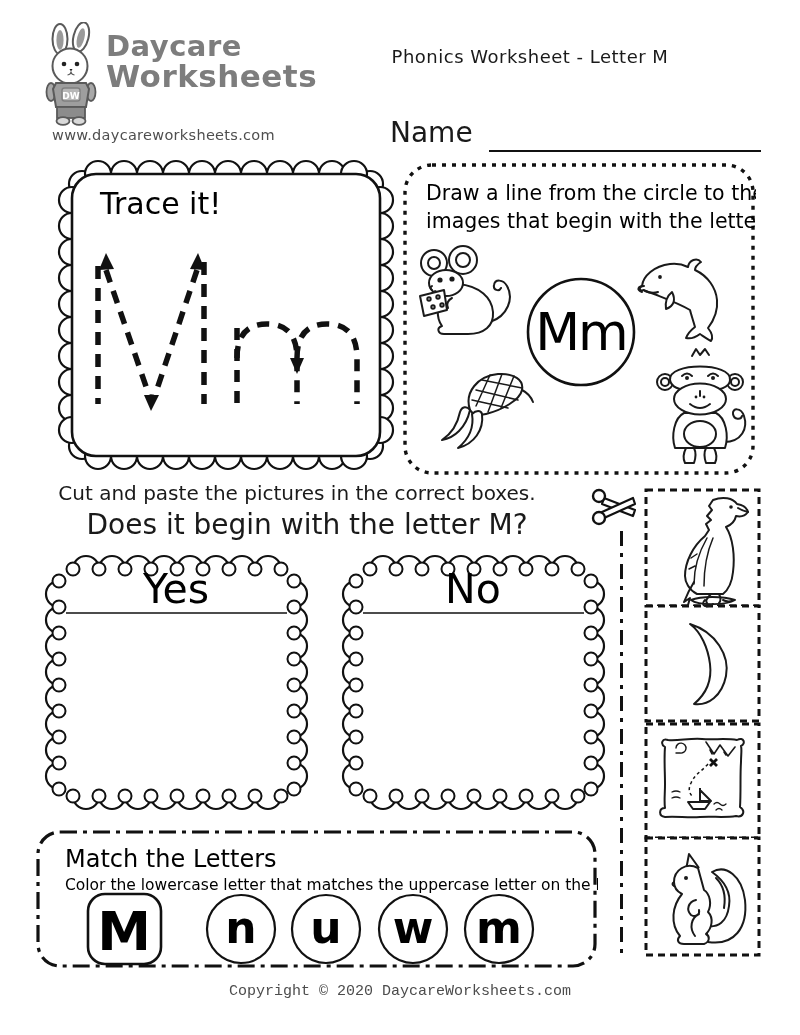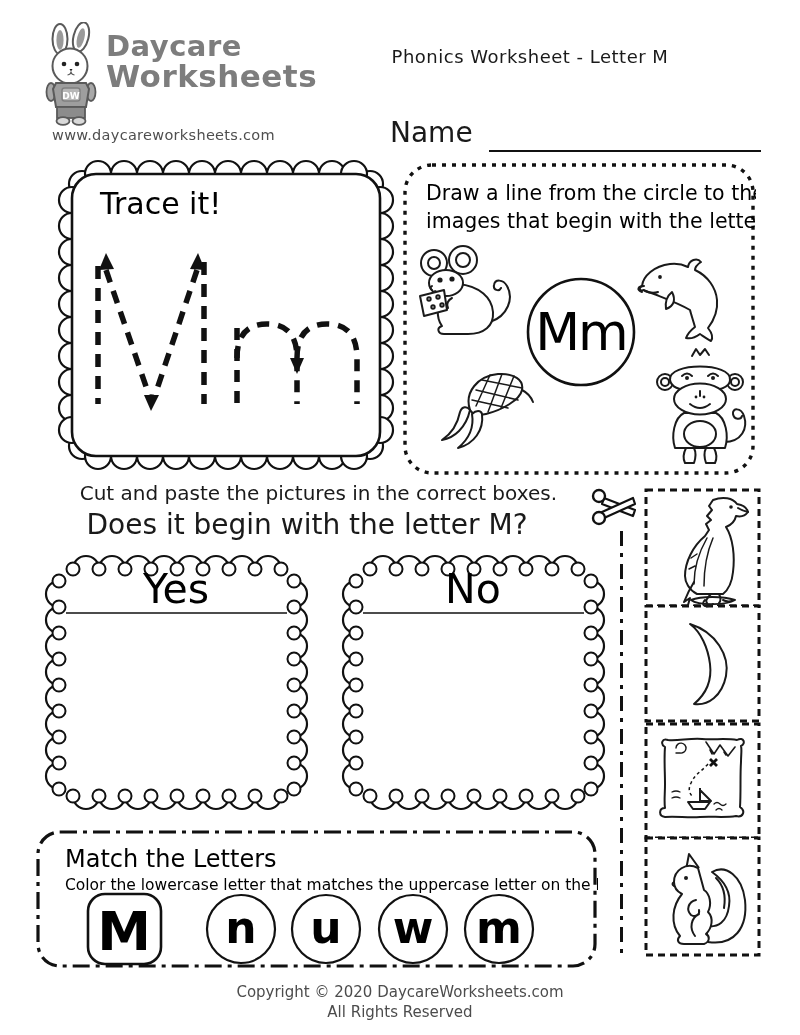--- a/index.html
+++ b/index.html
@@ -196,21 +196,21 @@
         <circle cx="59" cy="32" r="2" fill="#1a1a1a"></circle>
       <path class="ink" d="M46,45 L46,50 M36,58 Q46,66 56,58"></path>
       <circle cx="42" cy="51" r="1.4" fill="#1a1a1a"></circle>
         <circle cx="50" cy="51" r="1.4" fill="#1a1a1a"></circle>
       <ellipse class="inkw" cx="46" cy="88" rx="16" ry="13"></ellipse>
       <path class="inkw" d="M32,102 C29,108 29,113 31,117 L40,117 C42,111 42,106 40,102 Z"></path>
       <path class="inkw" d="M60,102 C63,108 63,113 61,117 L52,117 C50,111 50,106 52,102 Z"></path>
     </g>
   </svg>
 
-  <div class="abs mid-head cut-instr" style="left:37px;top:481px;width:520px;text-align:right;">Cut and paste the pictures in the correct boxes.</div>
+  <div class="abs mid-head cut-instr" style="left:37px;top:481px;width:520px;">Cut and paste the pictures in the correct boxes.</div>
   <div class="abs mid-head question" style="left:37px;top:508px;width:540px;">Does it begin with the letter M?</div>
 
   <svg class="abs" style="left:35px;top:545px;" width="283" height="275" viewBox="0 0 283 275">
     <g stroke="#111" stroke-width="2.2" fill="none">
       <path d="M38,24 a13,13 0 0 1 26,0 a13,13 0 0 1 26,0 a13,13 0 0 1 26,0 a13,13 0 0 1 26,0 a13,13 0 0 1 26,0 a13,13 0 0 1 26,0 a13,13 0 0 1 26,0 a13,13 0 0 1 26,0"></path>
       <path d="M38,251 a13,13 0 0 0 26,0 a13,13 0 0 0 26,0 a13,13 0 0 0 26,0 a13,13 0 0 0 26,0 a13,13 0 0 0 26,0 a13,13 0 0 0 26,0 a13,13 0 0 0 26,0 a13,13 0 0 0 26,0"></path>
       <path d="M24,36 a13,13 0 0 0 0,26 a13,13 0 0 0 0,26 a13,13 0 0 0 0,26 a13,13 0 0 0 0,26 a13,13 0 0 0 0,26 a13,13 0 0 0 0,26 a13,13 0 0 0 0,26 a13,13 0 0 0 0,26"></path>
       <path d="M259,36 a13,13 0 0 1 0,26 a13,13 0 0 1 0,26 a13,13 0 0 1 0,26 a13,13 0 0 1 0,26 a13,13 0 0 1 0,26 a13,13 0 0 1 0,26 a13,13 0 0 1 0,26 a13,13 0 0 1 0,26"></path>
     </g>
     <g stroke="#111" stroke-width="2" fill="#fff">
@@ -364,18 +364,17 @@
     <circle cx="206" cy="100" r="34" fill="#fff" stroke="#111" stroke-width="2.2"></circle>
     <text x="206" y="114" font-size="44" font-weight="bold" text-anchor="middle">n</text>
     <circle cx="291" cy="100" r="34" fill="#fff" stroke="#111" stroke-width="2.2"></circle>
     <text x="291" y="114" font-size="44" font-weight="bold" text-anchor="middle">u</text>
     <circle cx="378" cy="100" r="34" fill="#fff" stroke="#111" stroke-width="2.2"></circle>
     <text x="378" y="114" font-size="44" font-weight="bold" text-anchor="middle">w</text>
     <circle cx="464" cy="100" r="34" fill="#fff" stroke="#111" stroke-width="2.2"></circle>
     <text x="464" y="114" font-size="44" font-weight="bold" text-anchor="middle">m</text>
   </svg>
 
-  <div class="abs footer" style="left:0;top:982px;width:800px;">
+  <div class="abs footer" style="left:0;top:982px;width:800px;font-family:Liberation Mono, monospace;">
     <div>Copyright © 2020 DaycareWorksheets.com</div>
-    <div>All Rights Reserved</div>
   </div>
 
 </div>
 
 </body></html>

